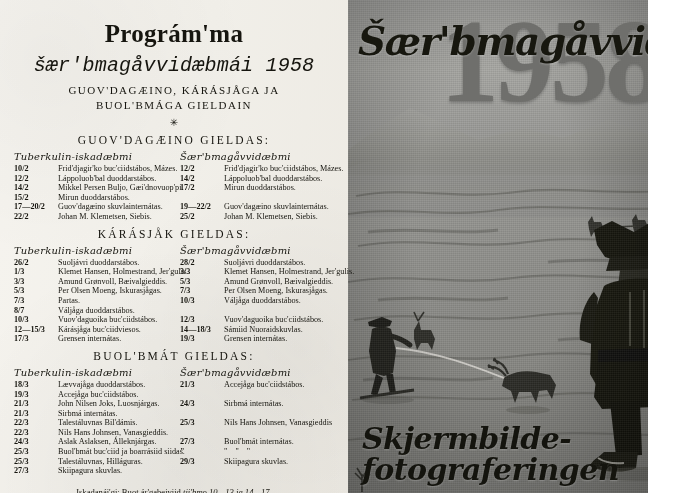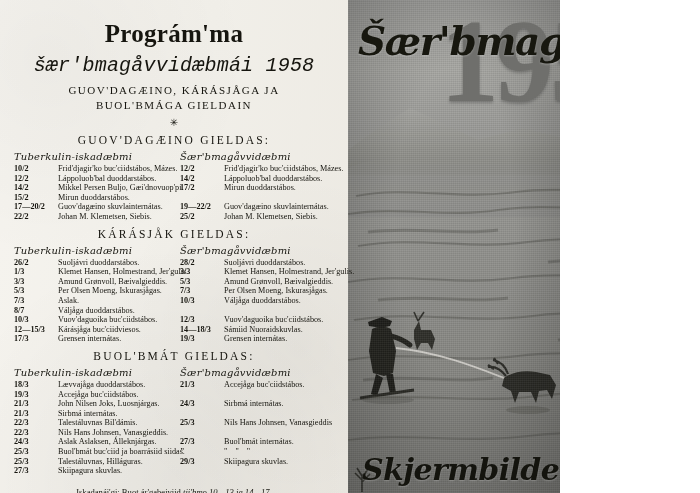--- a/index.html
+++ b/index.html
@@ -1,21 +1,21 @@
 <!DOCTYPE html>
 <html><head>
 <meta charset="utf-8">
 <style>
   html,body{margin:0;padding:0;}
   body{
     width:700px;height:493px;overflow:hidden;
     background:#ffffff;
     font-family:"Liberation Serif", serif;
   }
-  .sheet{position:relative;width:560px;height:493px;display:flex;align-items:flex-end;}
+  .sheet{position:relative;width:648px;height:493px;display:flex;align-items:flex-end;}
 
   
   .program{
     position:relative;
     width:348px;height:493px;
     background:#f3f1ec;
     box-sizing:border-box;
     padding:8px 6px 4px 6px;
     color:#16150f;
   }
@@ -254,21 +254,21 @@
           <div class="entry">
               <span class="d wide">3/3</span>
               <span class="t">Amund Grønvoll, Bæivalgieddis.</span>
             </div>
           <div class="entry">
               <span class="d wide">5/3</span>
               <span class="t">Per Olsen Moeng, Iskurasjågas.</span>
             </div>
           <div class="entry">
               <span class="d wide">7/3</span>
-              <span class="t">Aslak.</span>
+              <span class="t">Partas.</span>
             </div>
           <div class="entry">
               <span class="d wide">8/7</span>
               <span class="t">Váljåga duoddarstábos.</span>
             </div>
           <div class="entry">
               <span class="d wide">10/3</span>
               <span class="t">Vuov'daguoika buc'ciidstábos.</span>
             </div>
           <div class="entry">
@@ -527,16 +527,17 @@
     </svg>
 
     <div class="grain"></div>
     <div class="vig"></div>
 
     <div class="year">1958</div>
     <div class="poster-title">Šær'bmagåvvidæbmi</div>
 
     <div class="poster-caption">
       <span>Skjermbilde-</span>
+      <span>fotograferingen</span>
     </div>
   </div>
 
 </div>
 
 </body></html>

